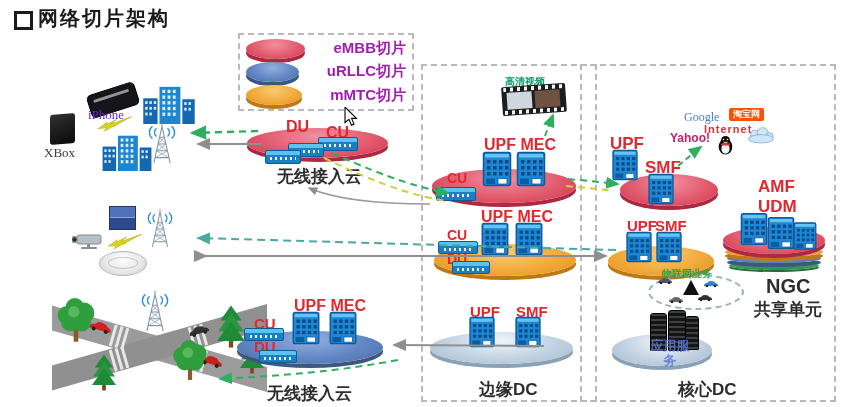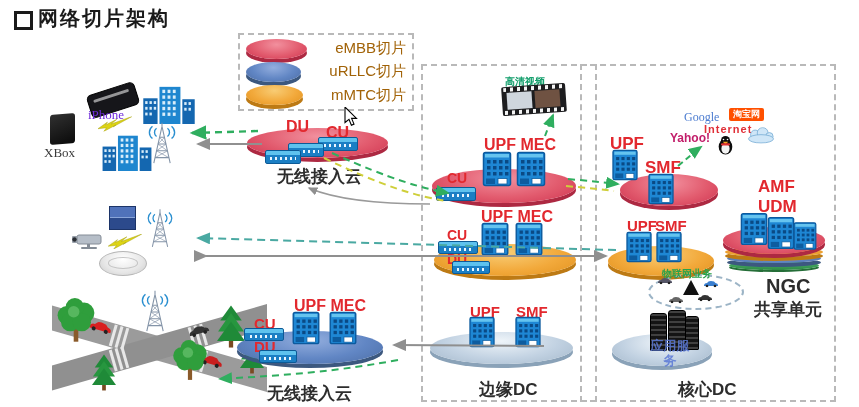--- a/index.html
+++ b/index.html
@@ -16,21 +16,21 @@
   .fill-b{background:radial-gradient(ellipse at 50% 28%,#93aede 0%,#6186c4 55%,#4c6da5 100%);box-shadow:0 4px 0 #3c587f;}
   .fill-s{background:radial-gradient(ellipse at 50% 28%,#eef4f9 0%,#c2d2e2 55%,#a4b8cb 100%);box-shadow:0 4px 0 #8aa2b8;}
   .fill-g{background:linear-gradient(#4db96a,#2e8a47);box-shadow:0 2px 0 #256e38;}
   .lego{display:inline-block;width:80px;height:20px;border-radius:50%;position:relative;}
   
   .zone{position:absolute;border:2px dashed #b9b9b9;}
   
   #legend{position:absolute;left:238px;top:33px;width:176px;height:78px;border:2px dashed #b9b9b9;
           display:flex;flex-direction:column;justify-content:space-around;padding:2px 6px;box-sizing:border-box;}
   .leg-row{display:flex;align-items:center;gap:8px;height:22px;}
-  .leg-label{font-weight:400;font-size:15px;color:#a16207;white-space:nowrap;margin-left:20px;}
+  .leg-label{font-weight:700;font-size:15px;color:#a21caf;white-space:nowrap;margin-left:20px;}
   
   .sw{position:absolute;background:linear-gradient(180deg,#5ec2ee 0 35%,#1b7fc4 35%);border:1px solid #0c5a96;border-radius:2px;}
   .sw::after{content:"";position:absolute;left:12%;right:12%;top:52%;height:3px;
              background:repeating-linear-gradient(90deg,#eaf6ff 0 2px,transparent 2px 5px);}
   
   .iphone{position:absolute;background:#16161a;border:1px solid #000;border-radius:5px;transform:rotate(-18deg);}
   .iphone::after{content:"";position:absolute;left:10%;top:22%;width:78%;height:3px;background:rgba(255,255,255,.55);border-radius:2px;}
   .xbox{position:absolute;background:linear-gradient(160deg,#303030,#0a0a0a);border-radius:3px;transform:skewY(-5deg);}
   .panel{position:absolute;background:linear-gradient(180deg,#5072ba 0 45%,#89a4d8 45% 52%,#2c4a8c 52%);border:1px solid #1c3468;}
   .detector{position:absolute;background:radial-gradient(ellipse at 50% 32%,#ffffff,#e6e6e6 60%,#cacaca);

